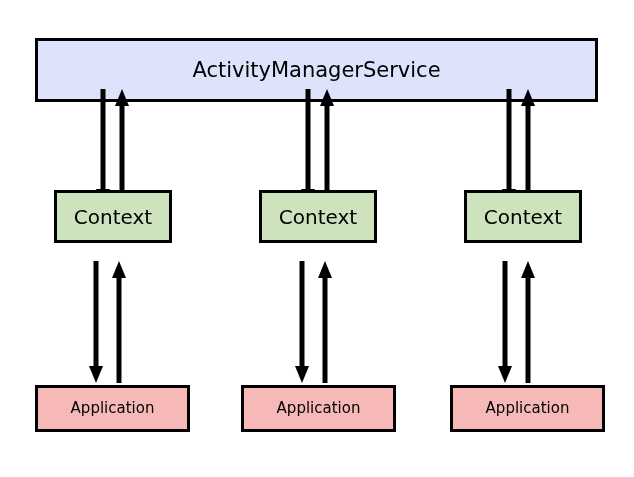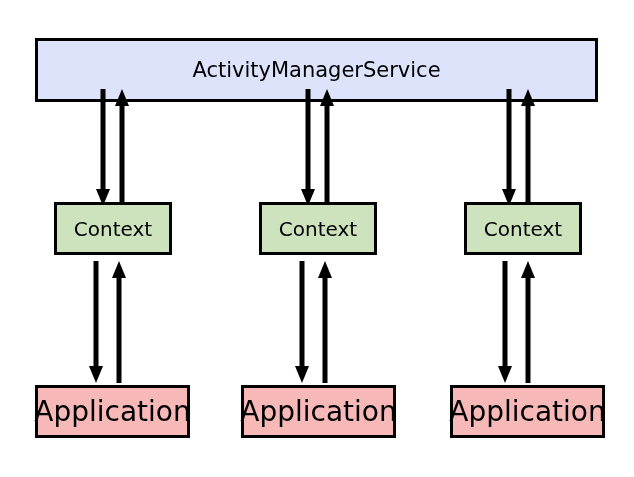--- a/index.html
+++ b/index.html
@@ -37,34 +37,34 @@
     left: 35px;
     top: 38px;
     width: 563px;
     height: 64px;
     background: #dce3fb;
     font-size: 21px;
   }
 
   
   .context-box {
-    top: 202px;
+    top: 190px;
     width: 118px;
     height: 53px;
     background: #cce3bd;
     font-size: 20px;
   }
 
   
   .app-box {
     top: 385px;
     width: 155px;
-    height: 53px;
+    height: 47px;
     background: #f7b8b8;
-    font-size: 28px;
+    font-size: 15px;
   }
 
   
   .arrow {
     position: absolute;
   }
   .arrow svg {
     display: block;
     overflow: visible;
   }

